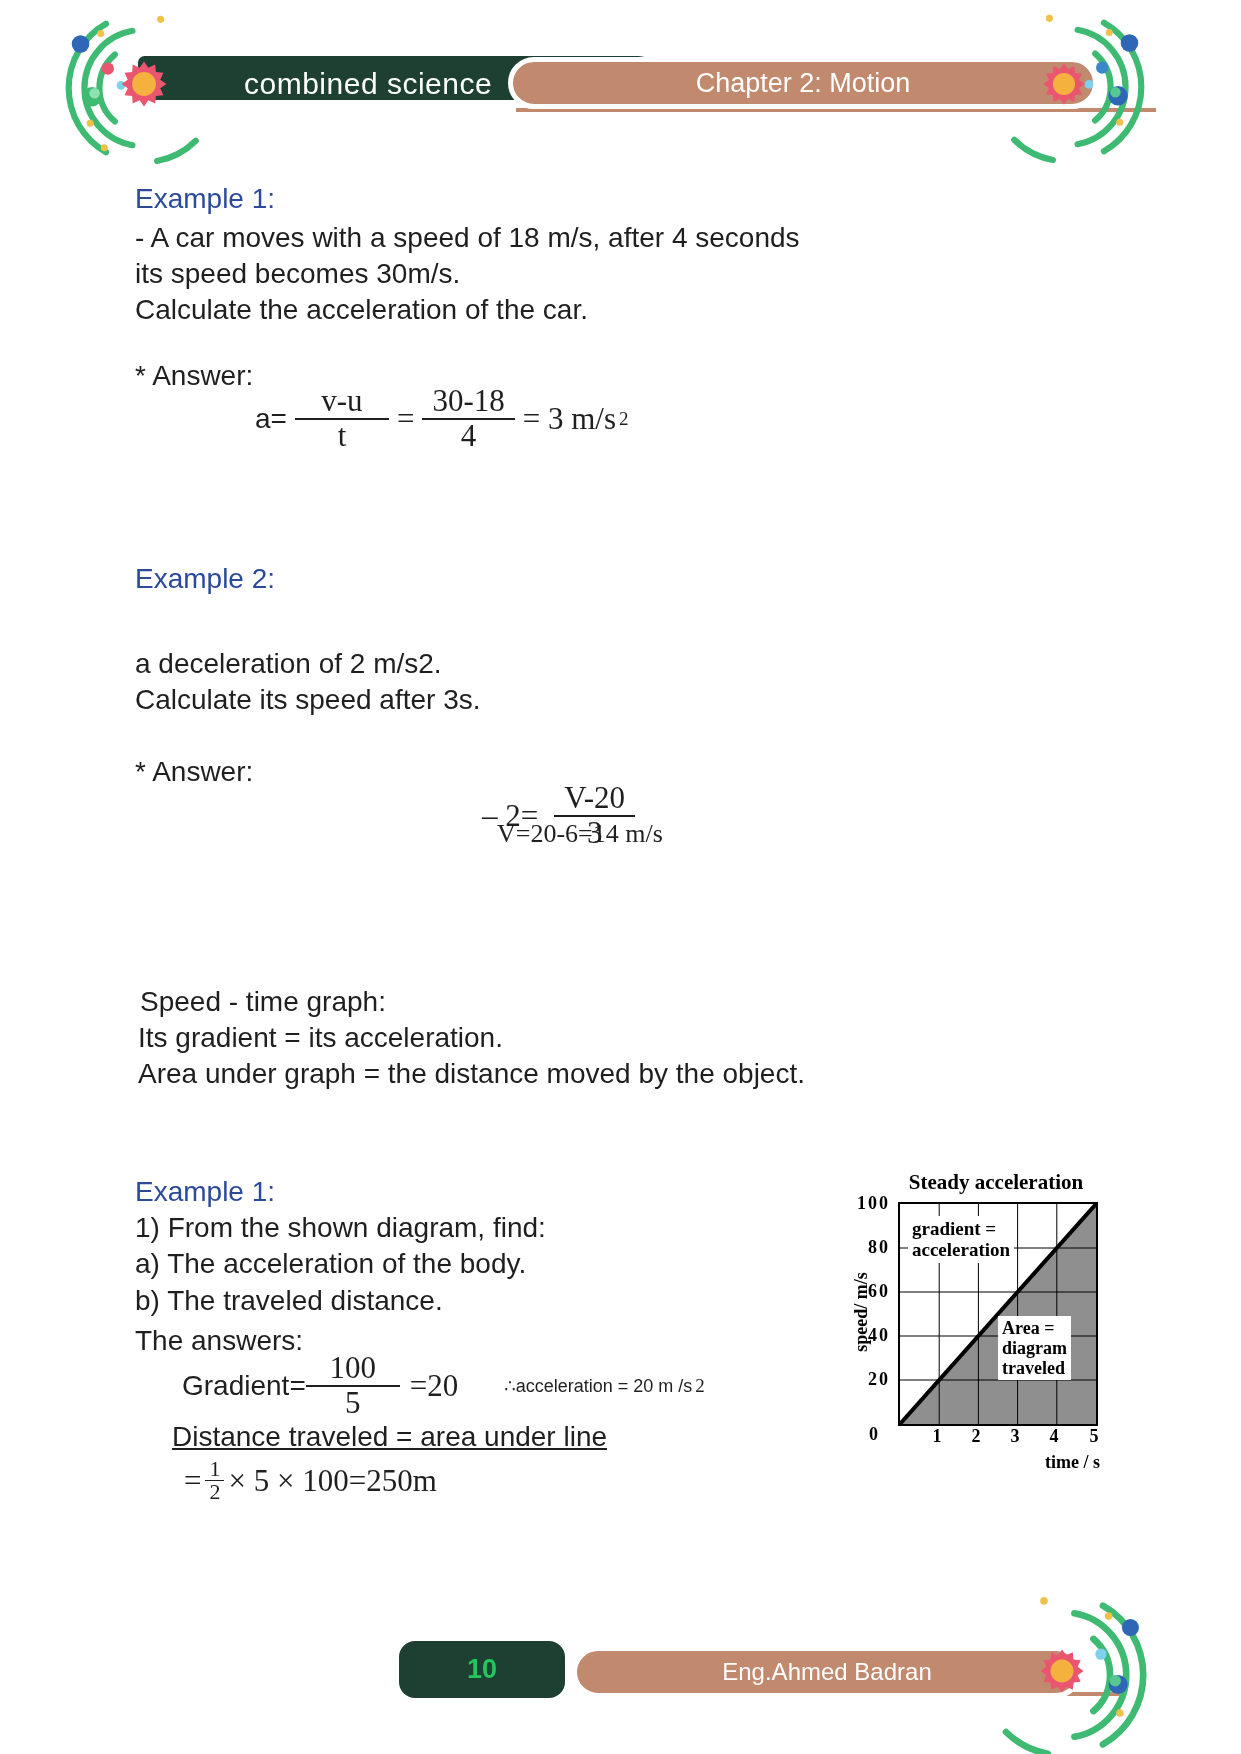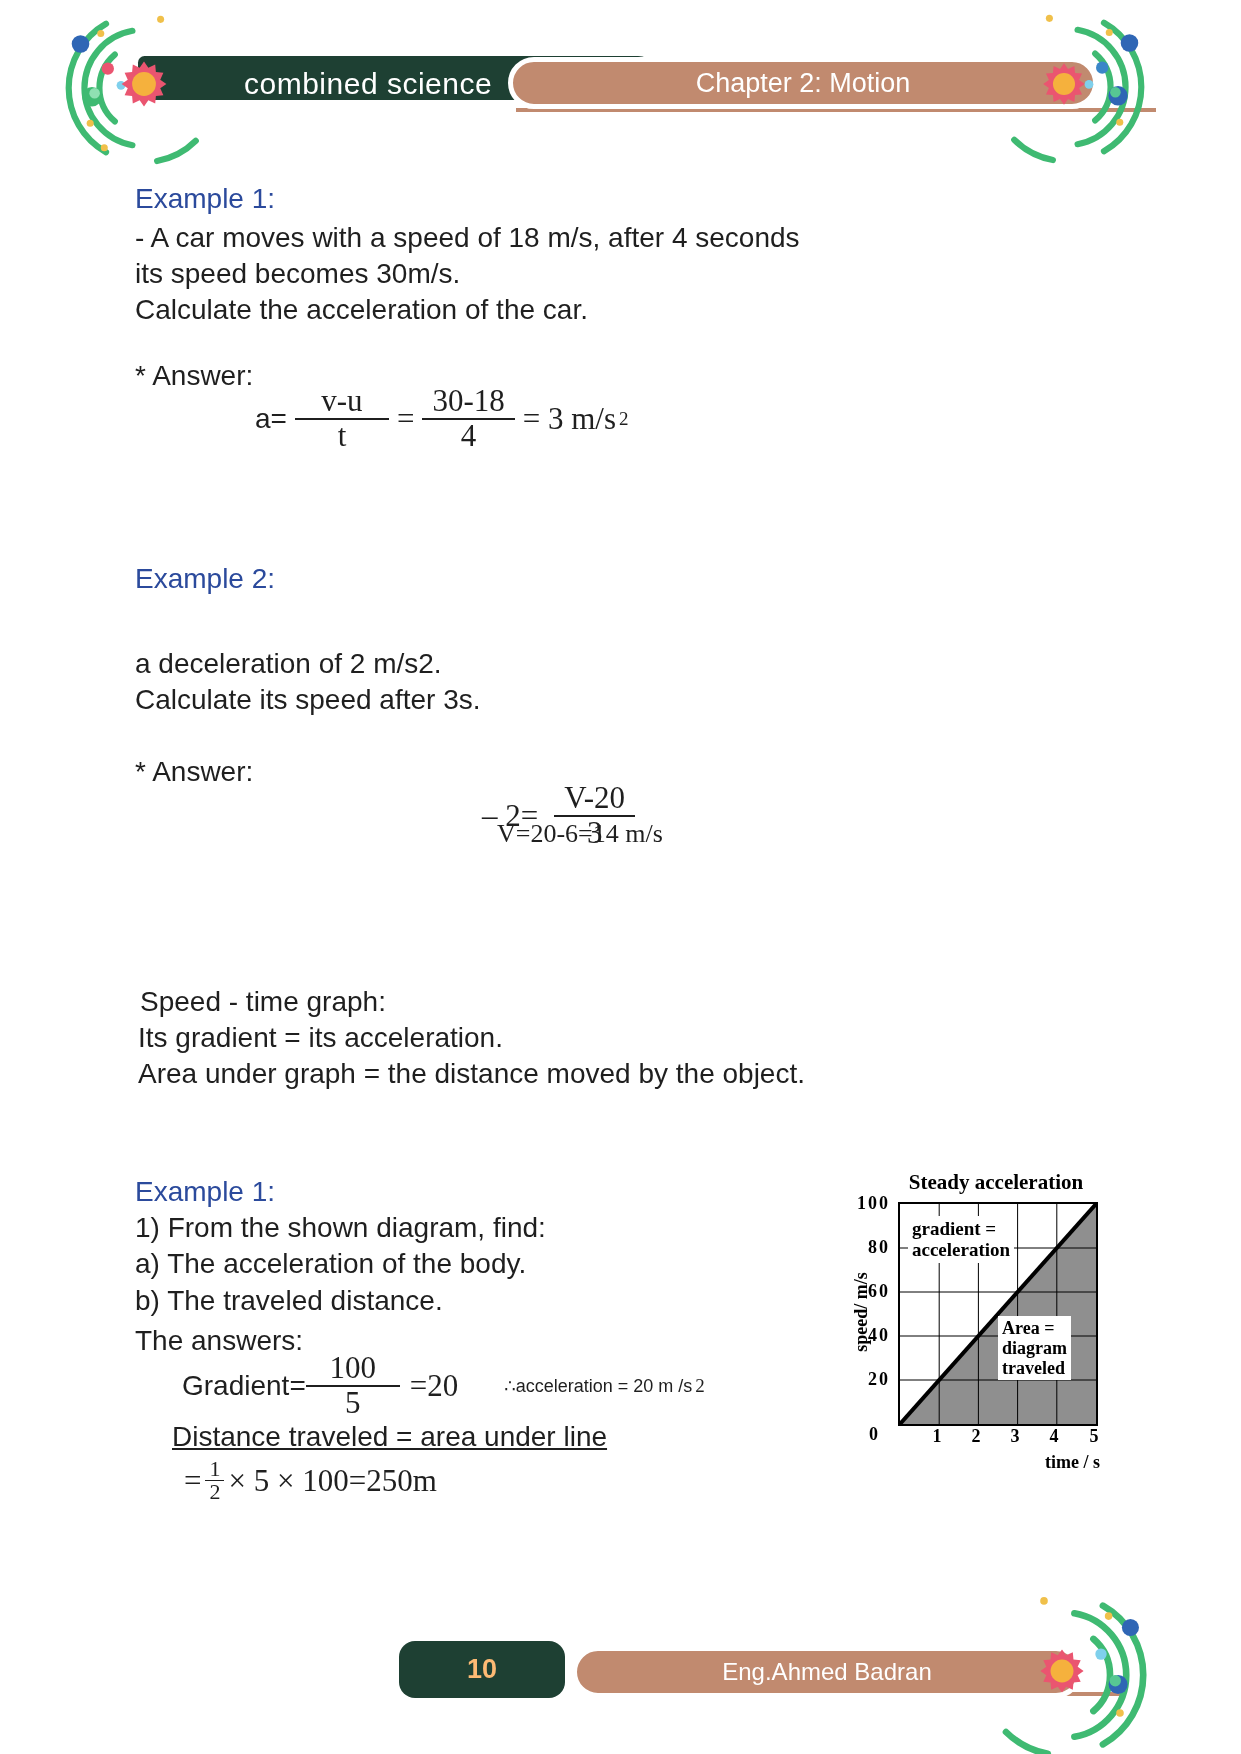--- a/index.html
+++ b/index.html
@@ -36,21 +36,21 @@
   .plot{position:absolute;left:68px;top:34px;width:196px;height:220px;border:2px solid #000;background:#fff;}
   .plot svg{position:absolute;left:0;top:0;width:100%;height:100%;}
   .ytick{position:absolute;width:44px;text-align:right;font-size:18px;letter-spacing:2px;}
   .xtick{position:absolute;width:20px;text-align:center;font-size:18px;top:258px;}
   .gbox{position:absolute;background:#ffffff;font-size:19px;line-height:1.12;padding:2px 4px;}
   .ylab{position:absolute;left:-48px;top:133px;width:160px;height:22px;text-align:center;
         font-size:18px;transform:rotate(-90deg);}
   .xlab{position:absolute;left:160px;top:284px;width:110px;text-align:right;font-size:18px;}
 
   .footer-num{position:absolute;background:#1e4033;border-radius:16px;z-index:2;
-              display:flex;align-items:center;justify-content:center;color:#fdba74;
+              display:flex;align-items:center;justify-content:center;color:#22c55e;
               font-size:27px;font-weight:bold;}
 </style>
 </head>
 <body>
 
 <div class="page">
 
   <svg class="decor" style="left:55px;top:0px;width:176px;height:176px;" viewBox="0 0 200 200">
     <g fill="none" stroke="#3fba72" stroke-width="7" stroke-linecap="round">
       <path d="M 58 27 A 84 84 0 0 0 58 173"></path>

